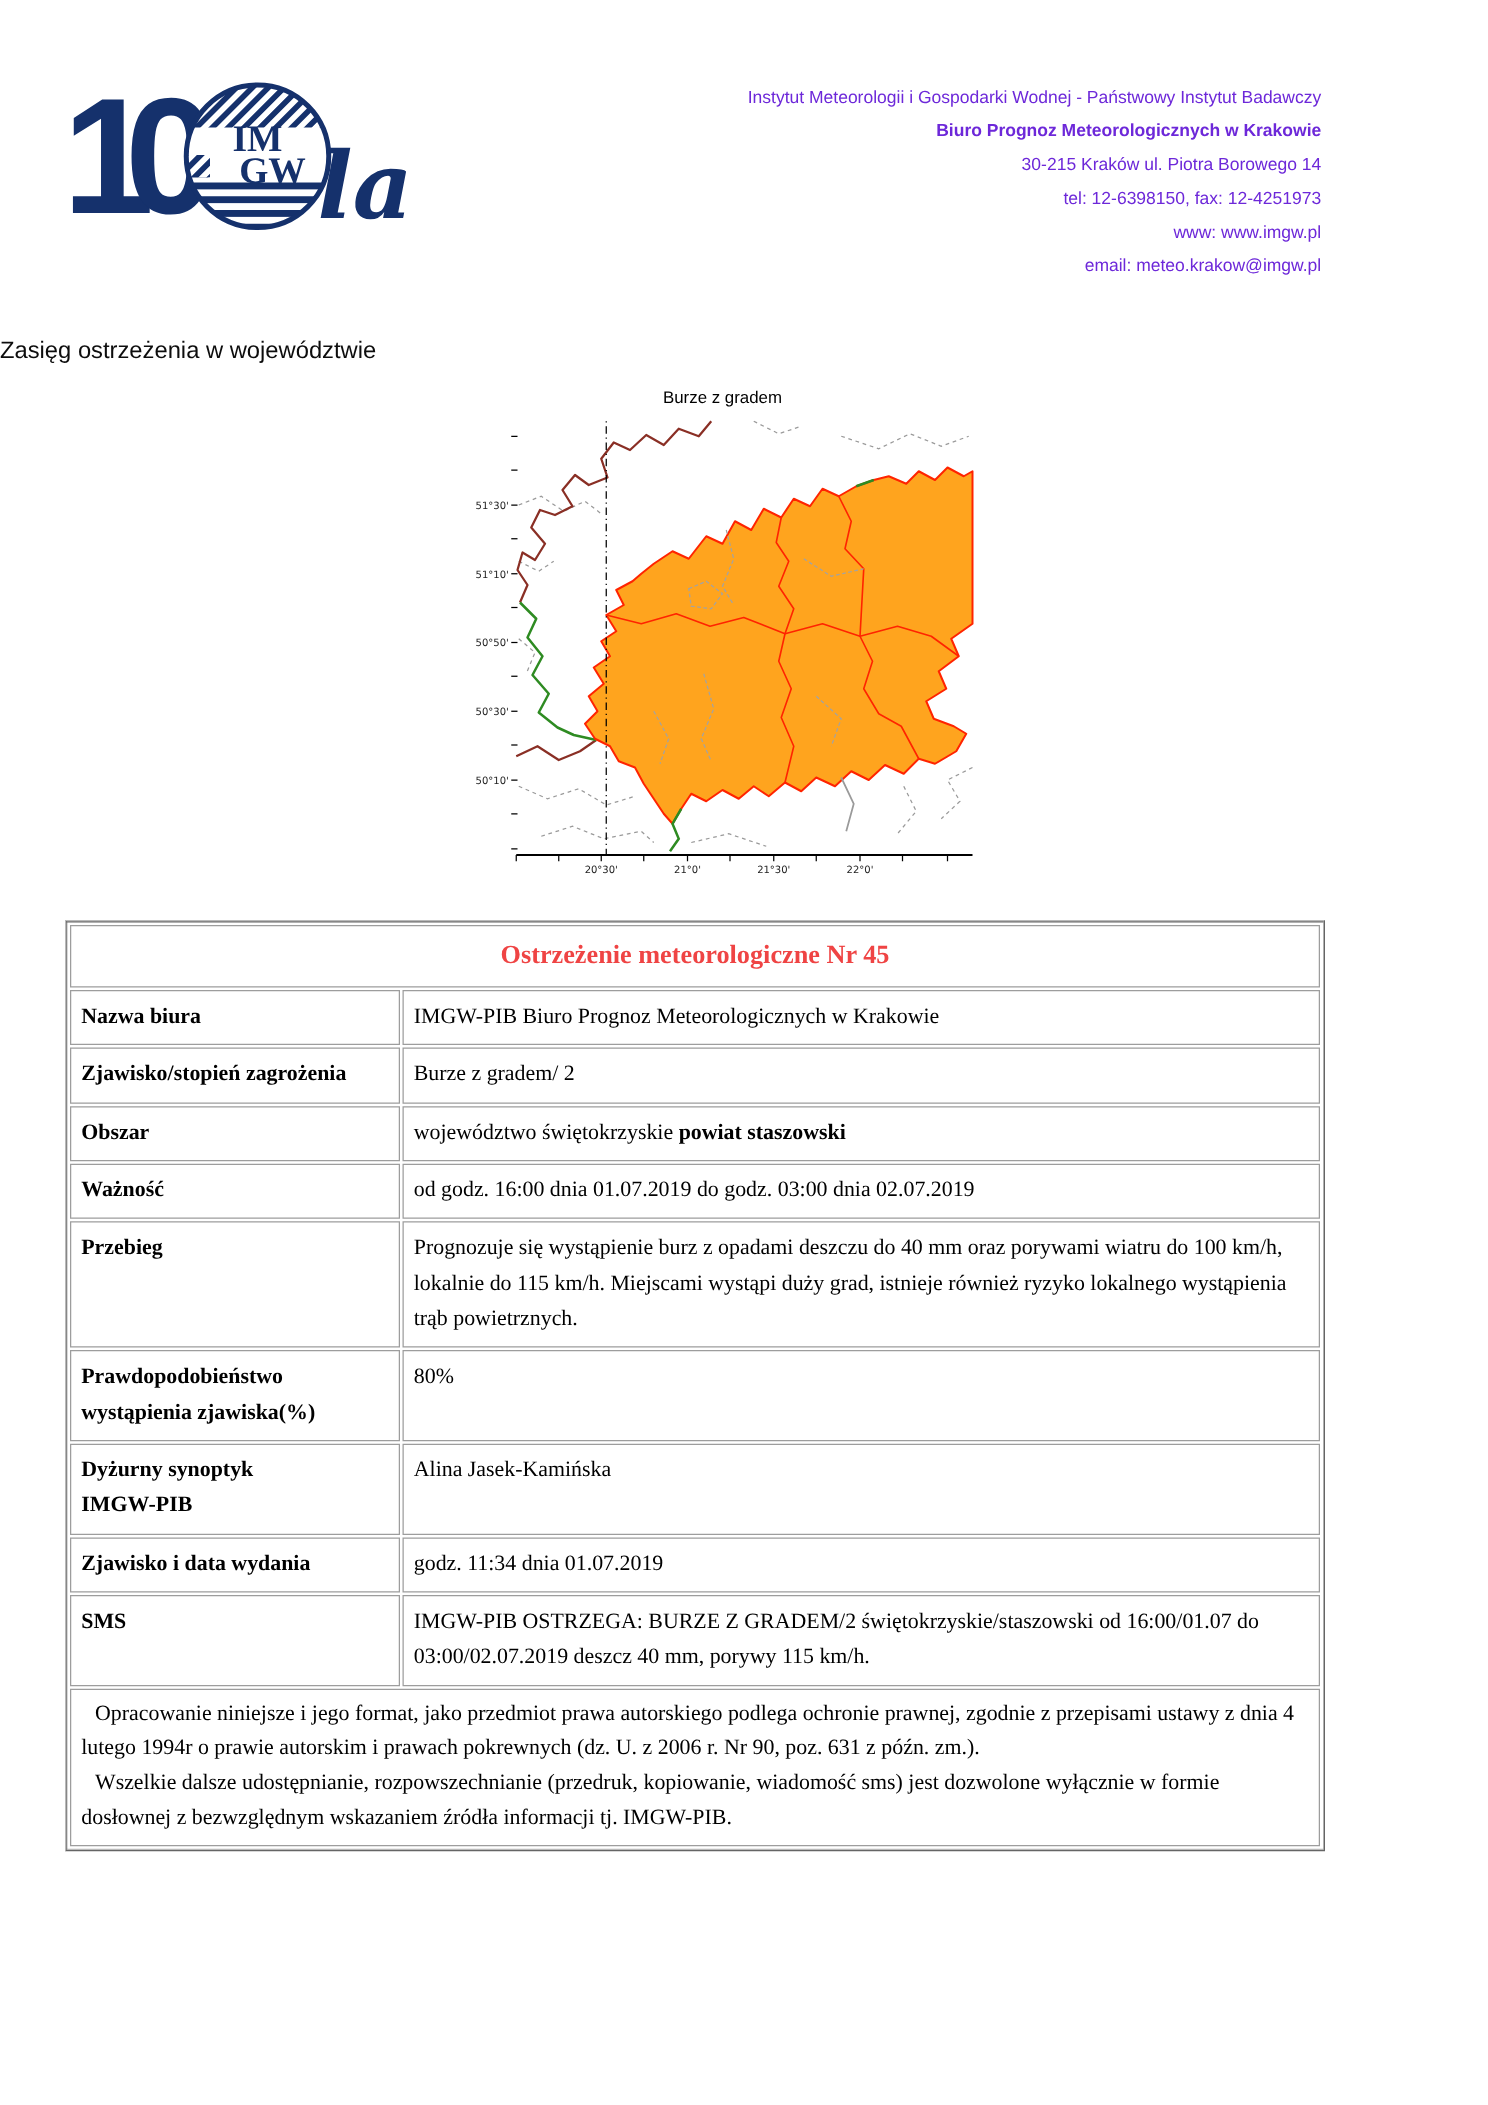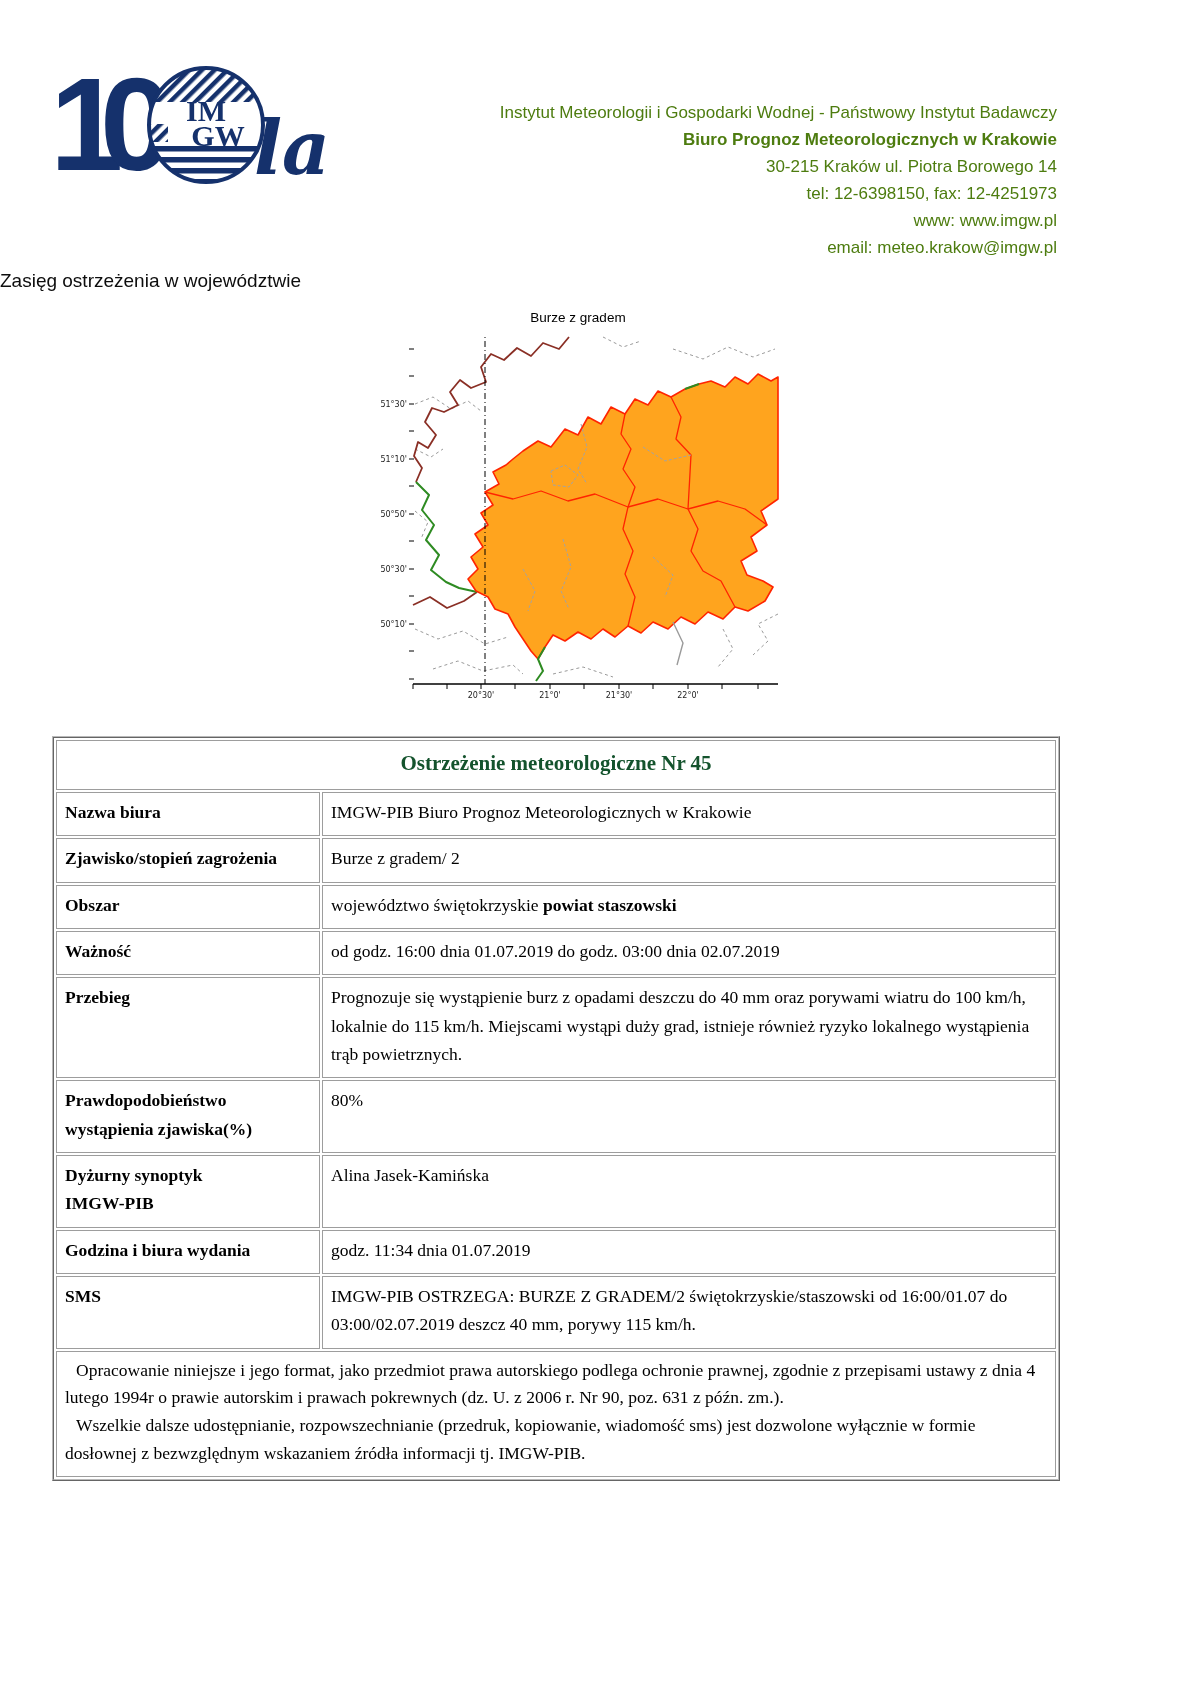--- a/index.html
+++ b/index.html
@@ -7,21 +7,21 @@
     width:1190px; height:1684px; position:relative; overflow:hidden;
     font-family:"Liberation Sans", sans-serif; color:#000;
   }
 
   
   .logo { position:absolute; left:58px; top:58px; width:275px; height:136px; }
 
   
   .contact {
     position:absolute; top:64px; right:133px; text-align:right;
-    font-size:17px; line-height:27px; color:#4d7c0f;margin-top:35px;
+    font-size:14px; line-height:27px; color:#6d28d9;
   }
   .contact .bold { font-weight:bold; }
 
   
   .section-title {
     position:absolute; top:270px; left:0; width:1166px; text-align:left;
     font-size:19px; color:#0d0d0d;
   }
 
   
@@ -39,21 +39,21 @@
   }
   table.warn td {
     border:1px solid #9d9d9d;
     padding:5px 8px 9px 8px;
     vertical-align:top;
     line-height:1.62;
     background:#fff;
   }
   td.title-cell {
     text-align:center; font-weight:bold; font-size:21px;
-    color:#14532d; padding:12px 8px;
+    color:#ef4444; padding:12px 8px;
   }
   td.lbl { width:246px; font-weight:bold; }
   td.footer-cell { padding:6px 10px 10px 10px; }
   td.footer-cell p { margin:0; text-indent:11px; line-height:1.58; }
 </style>
 </head>
 <body>
 
 <div class="logo">
   <svg width="275" height="136" viewBox="0 0 275 136">
@@ -235,21 +235,21 @@
     <td>80%</td>
   </tr>
   <tr>
     <td class="lbl">
       <div>Dyżurny synoptyk</div>
       <div>IMGW-PIB</div>
     </td>
     <td>Alina Jasek-Kamińska</td>
   </tr>
   <tr>
-    <td class="lbl">Godzina i biura wydania</td>
+    <td class="lbl">Zjawisko i data wydania</td>
     <td>godz. 11:34 dnia 01.07.2019</td>
   </tr>
   <tr>
     <td class="lbl">SMS</td>
     <td>IMGW-PIB OSTRZEGA: BURZE Z GRADEM/2 świętokrzyskie/staszowski od 16:00/01.07 do 03:00/02.07.2019 deszcz 40 mm, porywy 115 km/h.</td>
   </tr>
   <tr>
     <td colspan="2" class="footer-cell">
       <p>Opracowanie niniejsze i jego format, jako przedmiot prawa autorskiego podlega ochronie prawnej, zgodnie z przepisami ustawy z dnia 4 lutego 1994r o prawie autorskim i prawach pokrewnych (dz. U. z 2006 r. Nr 90, poz. 631 z późn. zm.).</p>
       <p>Wszelkie dalsze udostępnianie, rozpowszechnianie (przedruk, kopiowanie, wiadomość sms) jest dozwolone wyłącznie w formie dosłownej z bezwzględnym wskazaniem źródła informacji tj. IMGW-PIB.</p>

